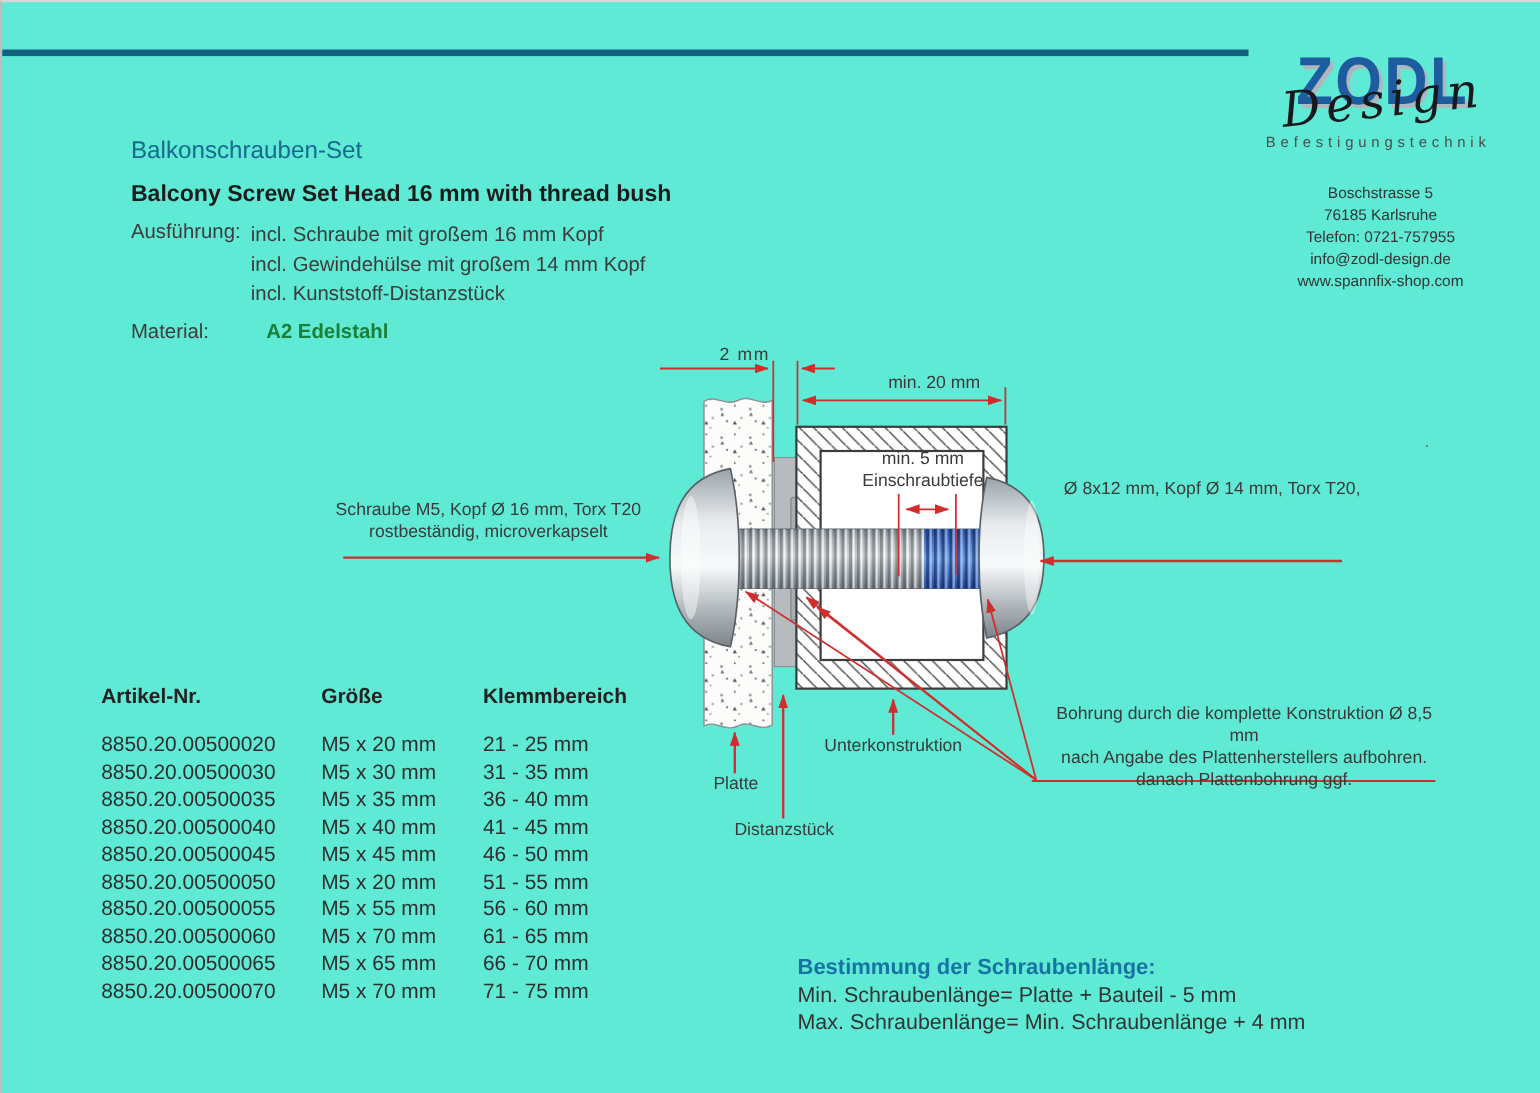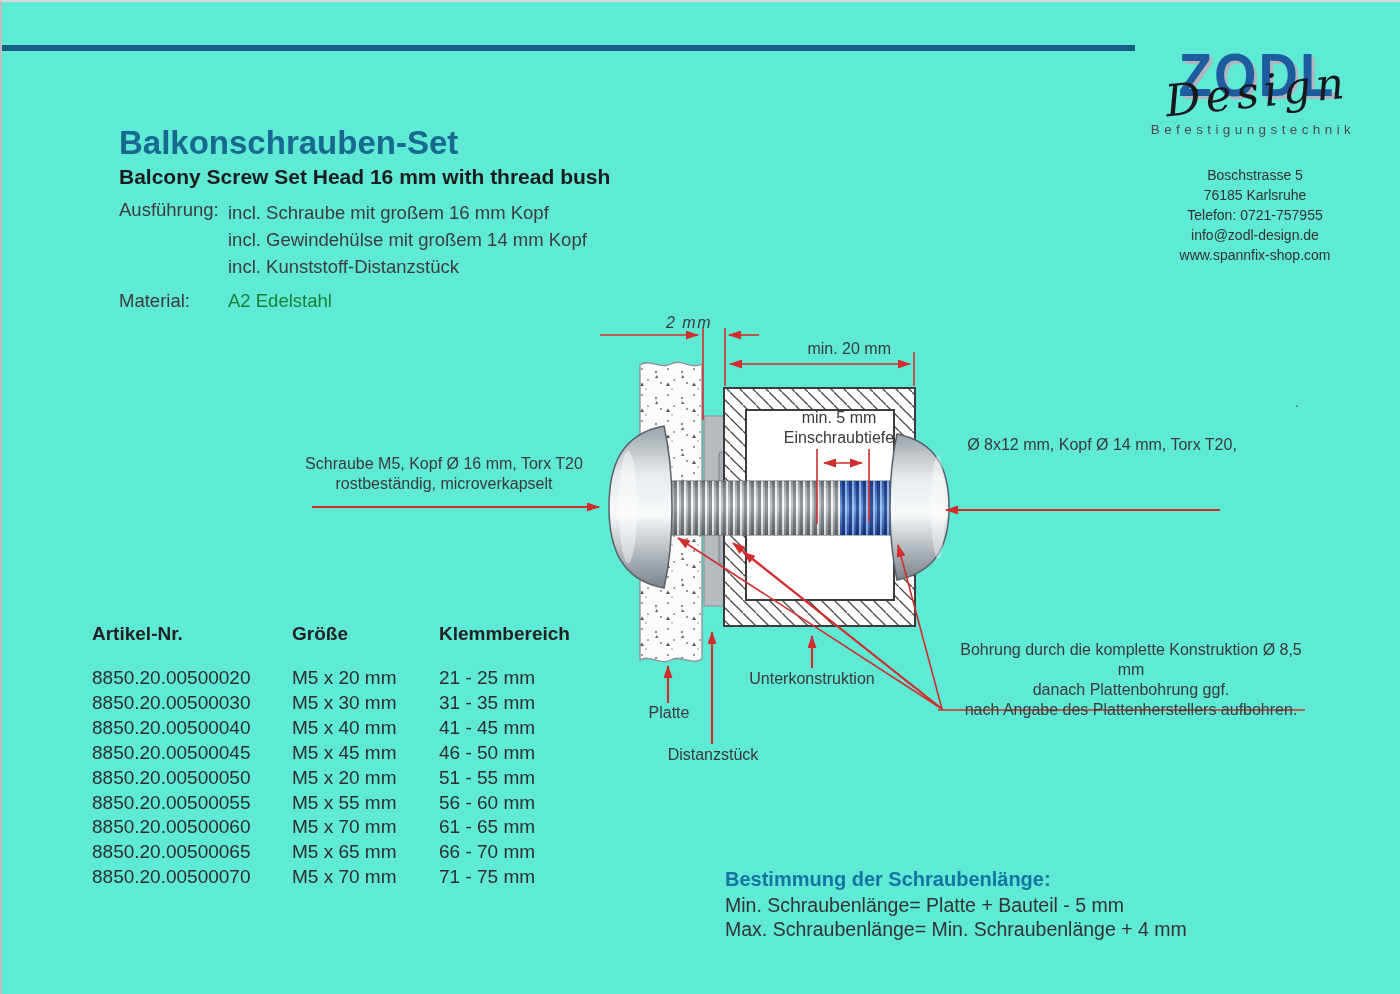--- a/index.html
+++ b/index.html
@@ -20,42 +20,42 @@
     font-weight:bold;letter-spacing:2px;color:var(--c-logo);
     transform:scale(1.05,1.18);transform-origin:center top;text-shadow:3px 3px 0 #aeb7bd;}
   .logo-script{left:1136px;top:64px;width:238px;text-align:center;
     font-family:"DejaVu Serif","Liberation Serif",serif;font-style:italic;font-size:44px;
     letter-spacing:5px;color:#17191c;transform:rotate(-6deg);}
   .logo-tagline{left:1131px;top:120px;width:240px;text-align:center;font-size:13.5px;
     letter-spacing:4.4px;color:#4c4c4c;}
   .contact{left:1128px;top:163px;width:250px;text-align:center;font-size:14px;
     line-height:20px;color:#333;}
   
-  .title{left:117px;top:122px;font-size:33px;font-weight:bold;color:var(--c-accent);}
+  .title{left:117px;top:122px;font-size:22px;font-weight:normal;color:var(--c-accent);}
   .subtitle{left:117px;top:163px;font-size:21px;font-weight:bold;color:#1c1c1c;}
   .spec-label,.spec-items,.material-label{font-size:18.5px;color:#3c3c3c;}
   .spec-label{left:117px;top:197px;}
   .spec-items{left:226px;top:197px;line-height:27px;}
   .material-label{left:117px;top:288px;}
-  .material-value{left:226px;top:288px;font-size:18.5px;font-weight:normal;color:var(--c-green);}
+  .material-value{left:240px;top:288px;font-size:18.5px;font-weight:bold;color:var(--c-green);}
   
   .table{left:90px;top:621px;}
   .thead{display:flex;font-size:19px;font-weight:bold;color:#222;}
   .trows{margin-top:21px;}
   .trow{display:flex;font-size:19px;color:#2e2e2e;line-height:24.9px;}
   .thead>div:nth-child(1),.trow>div:nth-child(1){width:200px;}
   .thead>div:nth-child(2),.trow>div:nth-child(2){width:147px;}
   .thead>div:nth-child(3),.trow>div:nth-child(3){width:170px;}
   
   .best-head{left:723px;top:866px;font-size:20px;font-weight:bold;color:var(--c-accent2);}
   .best-line1{left:723px;top:892px;font-size:19.5px;color:#333;}
   .best-line2{left:723px;top:916px;font-size:19.5px;color:#333;}
   
   .dlab{font-size:16px;line-height:19.5px;text-align:center;color:#3a3a3a;}
-  #lab-2mm{left:640px;top:311px;width:70px;text-align:right;letter-spacing:1.5px;font-style:italic;}
+  #lab-2mm{left:640px;top:311px;width:70px;text-align:center;letter-spacing:1.5px;}
   #lab-min20{left:749px;top:337px;width:140px;text-align:right;}
   #lab-min5{left:746px;top:406px;width:182px;}
   #lab-screw{left:292px;top:452px;width:300px;}
   #lab-sleeve{left:948px;top:433px;width:304px;}
   #lab-platte{left:617px;top:701px;width:100px;}
   #lab-unterk{left:712px;top:667px;width:196px;}
   #lab-dist{left:631px;top:743px;width:160px;}
   #lab-bohrung{left:953px;top:638px;width:352px;line-height:20px;}
   #stray-dot{left:1293px;top:391px;font-size:15px;color:#555;}
   
@@ -213,22 +213,22 @@
     <div>rostbeständig, microverkapselt</div>
   </div>
   <div class="abs dlab" id="lab-sleeve">
     <div>Ø 8x12 mm, Kopf Ø 14 mm, Torx T20,</div>
   </div>
   <div class="abs dlab" id="lab-platte">Platte</div>
   <div class="abs dlab" id="lab-unterk">Unterkonstruktion</div>
   <div class="abs dlab" id="lab-dist">Distanzstück</div>
   <div class="abs dlab" id="lab-bohrung">
     <div>Bohrung durch die komplette Konstruktion Ø 8,5 mm</div>
+    <div>nach Angabe des Plattenherstellers aufbohren.</div>
     <div>danach Plattenbohrung ggf.</div>
-    <div>nach Angabe des Plattenherstellers aufbohren.</div>
   </div>
   <div class="abs" id="stray-dot">.</div>
 
   <div class="abs table">
     <div class="thead">
       <div>Artikel-Nr.</div>
       <div>Größe</div>
       <div>Klemmbereich</div>
     </div>
     <div class="trows">
@@ -236,20 +236,25 @@
           <div>8850.20.00500020</div>
           <div>M5 x 20 mm</div>
           <div>21 - 25 mm</div>
         </div>
         <div class="trow">
           <div>8850.20.00500030</div>
           <div>M5 x 30 mm</div>
           <div>31 - 35 mm</div>
         </div>
         <div class="trow">
+          <div>8850.20.00500035</div>
+          <div>M5 x 35 mm</div>
+          <div>36 - 40 mm</div>
+        </div>
+        <div class="trow">
           <div>8850.20.00500040</div>
           <div>M5 x 40 mm</div>
           <div>41 - 45 mm</div>
         </div>
         <div class="trow">
           <div>8850.20.00500045</div>
           <div>M5 x 45 mm</div>
           <div>46 - 50 mm</div>
         </div>
         <div class="trow">

